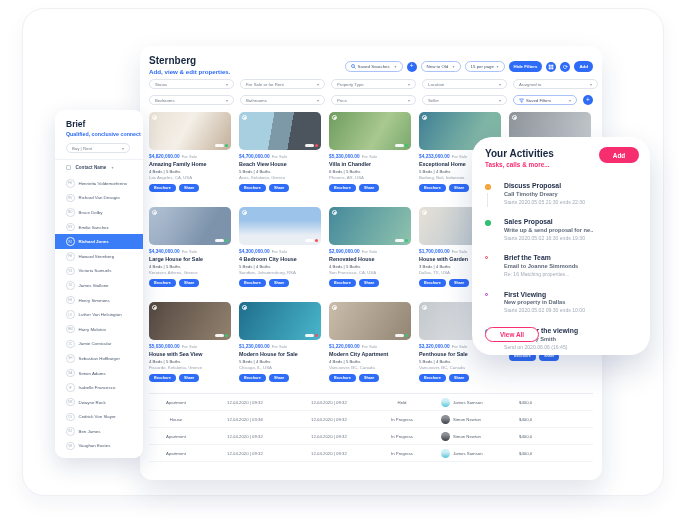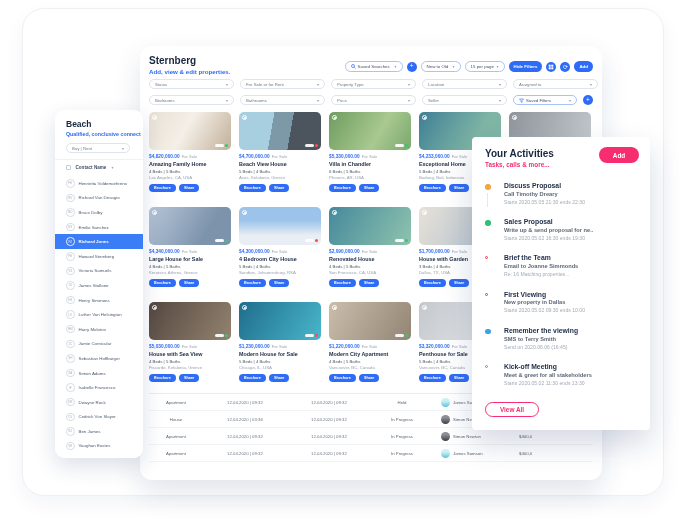--- a/index.html
+++ b/index.html
@@ -90,21 +90,21 @@
   .l-head .chev{font-size:4px;color:#9aa5b1}
   .l-rows{position:absolute;left:0;right:0;top:66px;bottom:3px;display:flex;flex-direction:column}
   .l-row{height:14.6px;flex:none;display:flex;align-items:center;gap:4px;padding-left:11px;overflow:hidden}
   .l-av{width:8.5px;height:8.5px;flex:none;border:1px solid #d7dde5;border-radius:50%;background:#fff;color:#a7b0bc;font-size:3px;display:flex;align-items:center;justify-content:center}
   .l-name{font-size:4.4px;color:#4c5a70;white-space:nowrap}
   .l-row[data-sel="1"]{background:#3b7cf7}
   .l-row[data-sel="1"] .l-name{color:#fff;font-weight:bold}
   .l-row[data-sel="1"] .l-av{border-color:rgba(255,255,255,.85);color:rgba(255,255,255,.9);background:transparent}
 
   
-  .acts{left:472px;top:137px;width:178px;height:293px;border-radius:4px;box-shadow:0 14px 30px rgba(23,43,99,.18);overflow:hidden;z-index:4}
+  .acts{left:472px;top:137px;width:178px;height:218px;border-radius:20px;box-shadow:0 14px 30px rgba(23,43,99,.18);overflow:hidden;z-index:4}
   .a-title{position:absolute;left:13px;top:11px;font-size:10px;font-weight:bold;color:#17263f}
   .a-sub{position:absolute;left:13px;top:24px;font-size:6.4px;font-weight:bold;color:#f62e6f}
   .a-add{position:absolute;right:11px;top:10px;width:40px;height:16px;border-radius:99px;background:#f62e6f;color:#fff;font-size:6.4px;font-weight:bold;display:flex;align-items:center;justify-content:center}
   .a-list{position:absolute;left:13px;top:45px;right:8px}
   .act{position:relative;padding-left:19px;margin-bottom:12px}
   .adot{position:absolute;left:0;top:2px;width:5.5px;height:5.5px;border-radius:50%}
   .adot[data-dot="orange"]{background:#f5a63c}
   .adot[data-dot="green"]{background:#2fbf71}
   .adot[data-dot="blue"]{background:#35a3e8}
   .adot[data-dot="red-ring"]{width:3px;height:3px;border:1.4px solid #f23a4c;background:#fff}
@@ -563,21 +563,21 @@
           <span class="c-agent">
             <i class="tav" data-av="teal"></i>
             <span>James Samson</span>
           </span>
           <span class="c-price">$400,0</span>
         </div>
       </div>
   </section>
 
   <aside class="card leads">
-    <h2 class="l-title">Beach</h2>
+    <h2 class="l-title">Brief</h2>
     <p class="l-sub">Qualified, conclusive connections</p>
     <div class="l-pill">
       <span>Buy | Rent</span>
       <span class="chev">▾</span>
     </div>
     <div class="l-div"></div>
     <div class="l-head">
       <span class="l-check"></span>
       <span class="l-hlabel">Contact Name</span>
       <span class="chev">▾</span>

